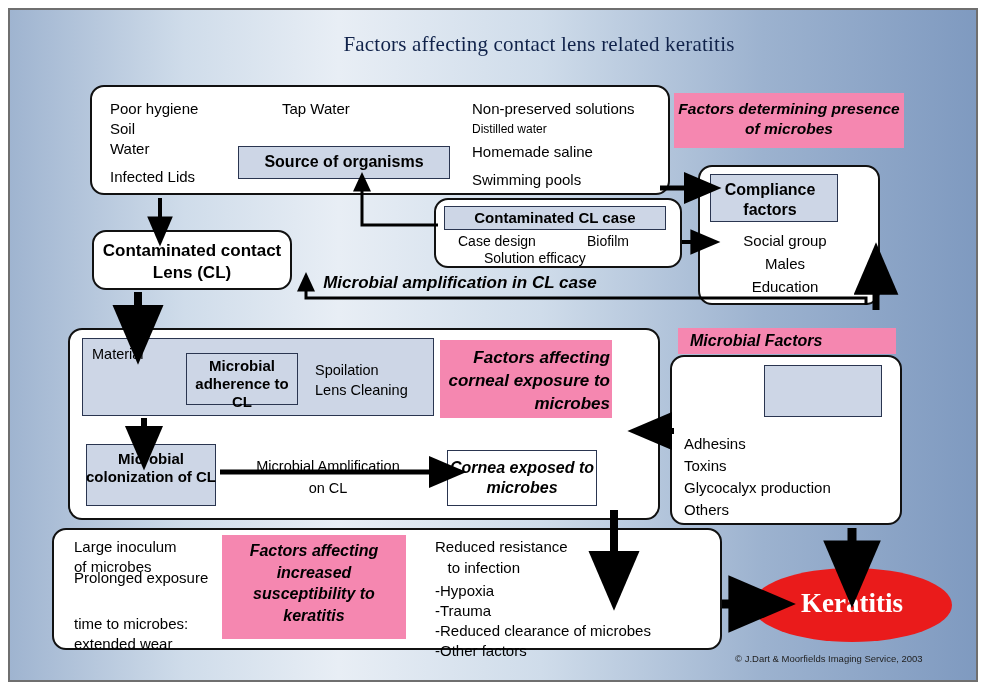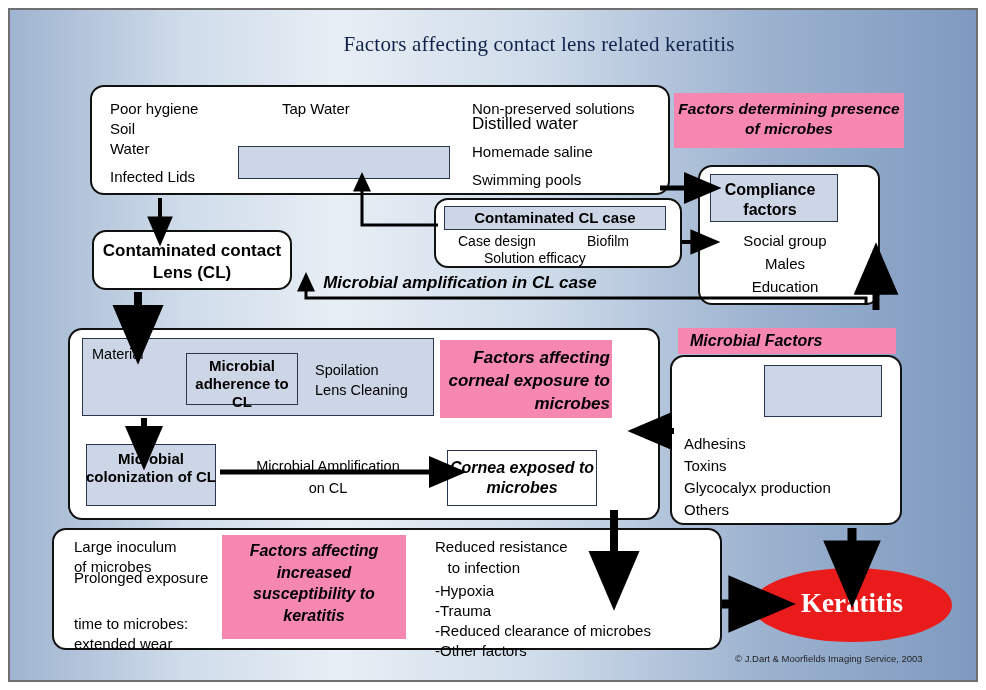--- a/index.html
+++ b/index.html
@@ -33,23 +33,24 @@
     <div class="box" style="left:80px;top:75px;width:580px;height:110px;"></div>
 
     <div class="txt" style="left:100px;top:90px;font-size:15px;">Poor hygiene</div>
     <div class="txt" style="left:100px;top:110px;font-size:15px;">Soil</div>
     <div class="txt" style="left:100px;top:130px;font-size:15px;">Water</div>
     <div class="txt" style="left:100px;top:158px;font-size:15px;">Infected Lids</div>
 
     <div class="txt" style="left:272px;top:90px;font-size:15px;">Tap Water</div>
 
     <div class="inner" style="left:228px;top:136px;width:212px;height:33px;"></div>
+    <div class="txt b ctr" style="left:228px;top:143px;width:212px;font-size:16px;">Source of organisms</div>
 
     <div class="txt" style="left:462px;top:90px;font-size:15px;">Non-preserved solutions</div>
-    <div class="txt" style="left:462px;top:104px;font-size:17px;">Distilled water</div>
+    <div class="txt" style="left:462px;top:112px;font-size:12px;">Distilled water</div>
     <div class="txt" style="left:462px;top:133px;font-size:15px;">Homemade saline</div>
     <div class="txt" style="left:462px;top:161px;font-size:15px;">Swimming pools</div>
 
     <div class="pink" style="left:664px;top:83px;width:230px;height:55px;"></div>
     <div class="txt b i ctr" style="left:666px;top:89px;width:226px;font-size:15.5px;line-height:1.3;">Factors determining presence of microbes</div>
 
     <div class="box" style="left:688px;top:155px;width:182px;height:140px;"></div>
     <div class="inner" style="left:700px;top:164px;width:128px;height:48px;"></div>
     <div class="txt b ctr" style="left:700px;top:170px;width:120px;font-size:16px;line-height:1.25;">Compliance factors</div>
     <div class="txt ctr" style="left:700px;top:222px;width:150px;font-size:15px;">Social group</div>

